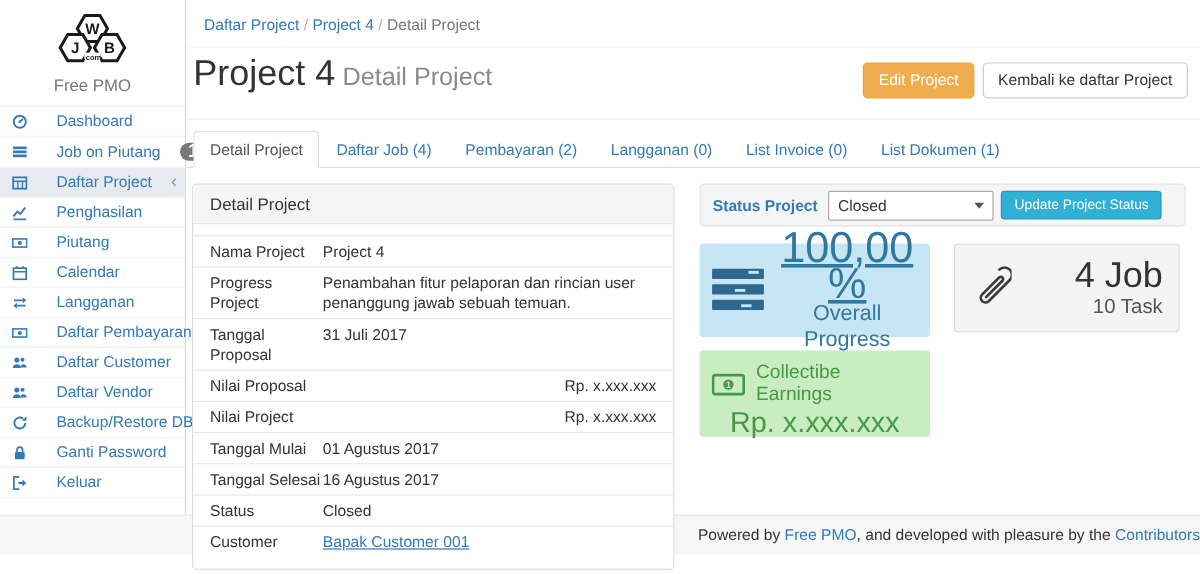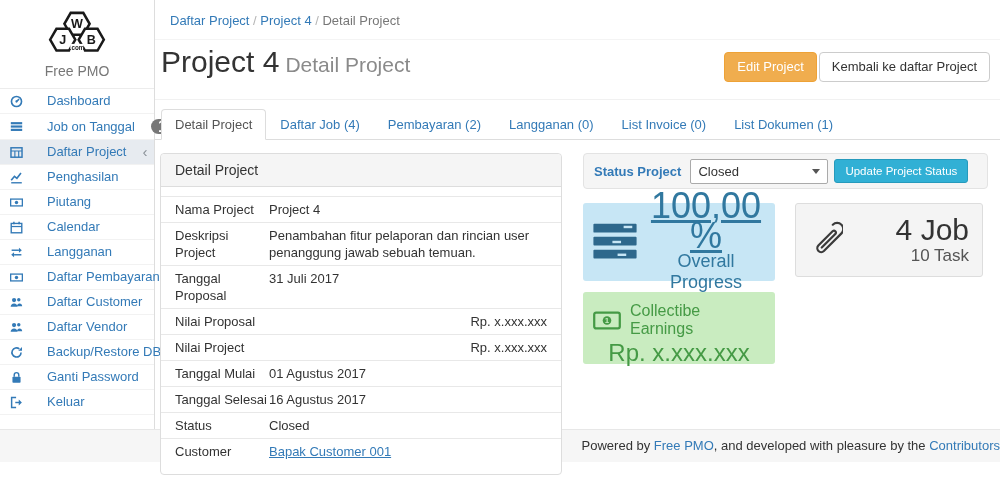--- a/index.html
+++ b/index.html
@@ -24,21 +24,21 @@
   
   .main{flex:1;display:flex;flex-direction:column;min-width:0;}
   .breadcrumb{padding:13px 15px 11px;border-bottom:1px solid #f4f4f4;}
   .crumb-label{color:#777;cursor:default;}
   .crumb.is-link .crumb-label{color:#337ab7;cursor:pointer;}
   .sep{color:#b4b4b4;}
 
   .page-header{display:flex;align-items:flex-start;padding:5px 10px 17px 6px;border-bottom:1px solid #f1f1f1;}
   .page-header h1{margin:0;font-size:30px;font-weight:500;color:#333;line-height:34px;}
   .subtitle{font-size:21px;color:#8a8a8a;font-weight:400;margin-left:6px;}
-  .header-buttons{margin-left:auto;display:flex;gap:2px;margin-top:7px;}
+  .header-buttons{margin-left:auto;display:flex;gap:7px;margin-top:7px;}
   .btn{font-size:13px;padding:6px 12px;border-radius:4px;border:1px solid transparent;cursor:pointer;
        font-family:"Liberation Sans",sans-serif;line-height:16px;}
   .btn-warning{background:#f0ad4e;border-color:#eea236;color:#fff;}
   .btn-default{background:#fff;border-color:#ccc;color:#333;}
 
   .tabs{display:flex;padding:9px 10px 0 6px;border-bottom:1px solid #ddd;}
   .tab{margin-bottom:-1px;cursor:pointer;}
   .tab .tab-label{display:block;padding:7px 13px;color:#337ab7;border:1px solid transparent;
                   border-radius:4px 4px 0 0;}
   .tab.active .tab-label{color:#555;background:#fff;border-color:#ddd #ddd #fff #ddd;cursor:default;}
@@ -133,21 +133,21 @@
 
           </div>
           <div class="side-item">
             <span class="icon">
               <svg viewBox="0 0 16 16" width="13" height="13">
                 <rect x="1" y="2.6" width="14" height="2.7" fill="currentColor"></rect>
                 <rect x="1" y="6.7" width="14" height="2.7" fill="currentColor"></rect>
                 <rect x="1" y="10.8" width="14" height="2.7" fill="currentColor"></rect>
               </svg>
             </span>
-            <span class="side-label">Job on Tanggal</span>
+            <span class="side-label">Job on Piutang</span>
             <span class="badge">10</span>
 
           </div>
           <div class="side-item active">
             <span class="icon">
               <svg viewBox="0 0 16 16" width="13" height="13">
                 <rect x="1.2" y="2.2" width="13.6" height="11.6" fill="none" stroke="currentColor" stroke-width="1.8"></rect>
                 <path d="M1.2 6.2h13.6M6 6.2v7.6M10.7 6.2v7.6" stroke="currentColor" stroke-width="1.4" fill="none"></path>
               </svg>
             </span>
@@ -311,21 +311,21 @@
 
         <section class="panel">
           <div class="panel-heading">Detail Project</div>
           <div class="panel-body">
 
           <div class="detail-row">
                 <span class="row-label">Nama Project</span>
                 <span class="row-value">Project 4</span>
               </div>
               <div class="detail-row">
-                <span class="row-label">Deskripsi Project</span>
+                <span class="row-label">Progress Project</span>
                 <span class="row-value">Penambahan fitur pelaporan dan rincian user penanggung jawab sebuah temuan.</span>
               </div>
               <div class="detail-row">
                 <span class="row-label">Tanggal Proposal</span>
                 <span class="row-value">31 Juli 2017</span>
               </div>
               <div class="detail-row align-right">
                 <span class="row-label">Nilai Proposal</span>
                 <span class="row-value">Rp. x.xxx.xxx</span>
               </div>

